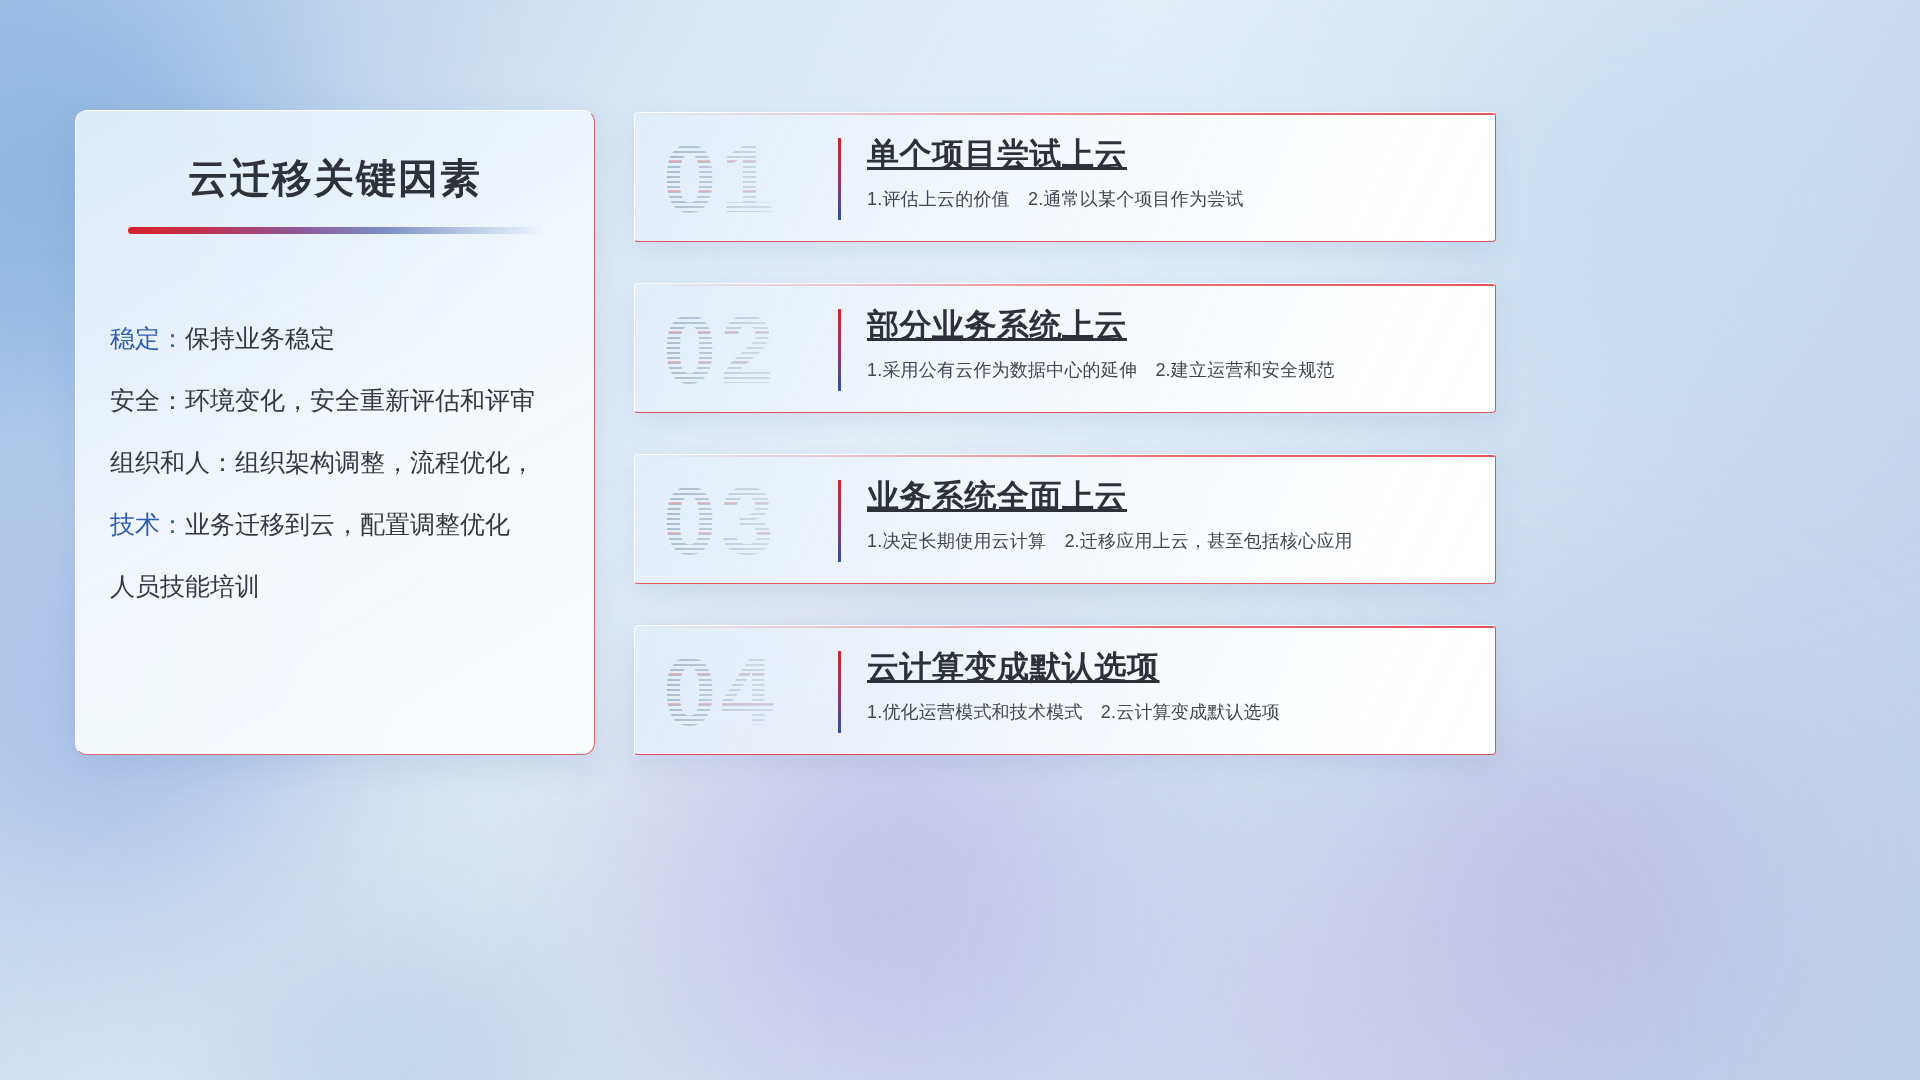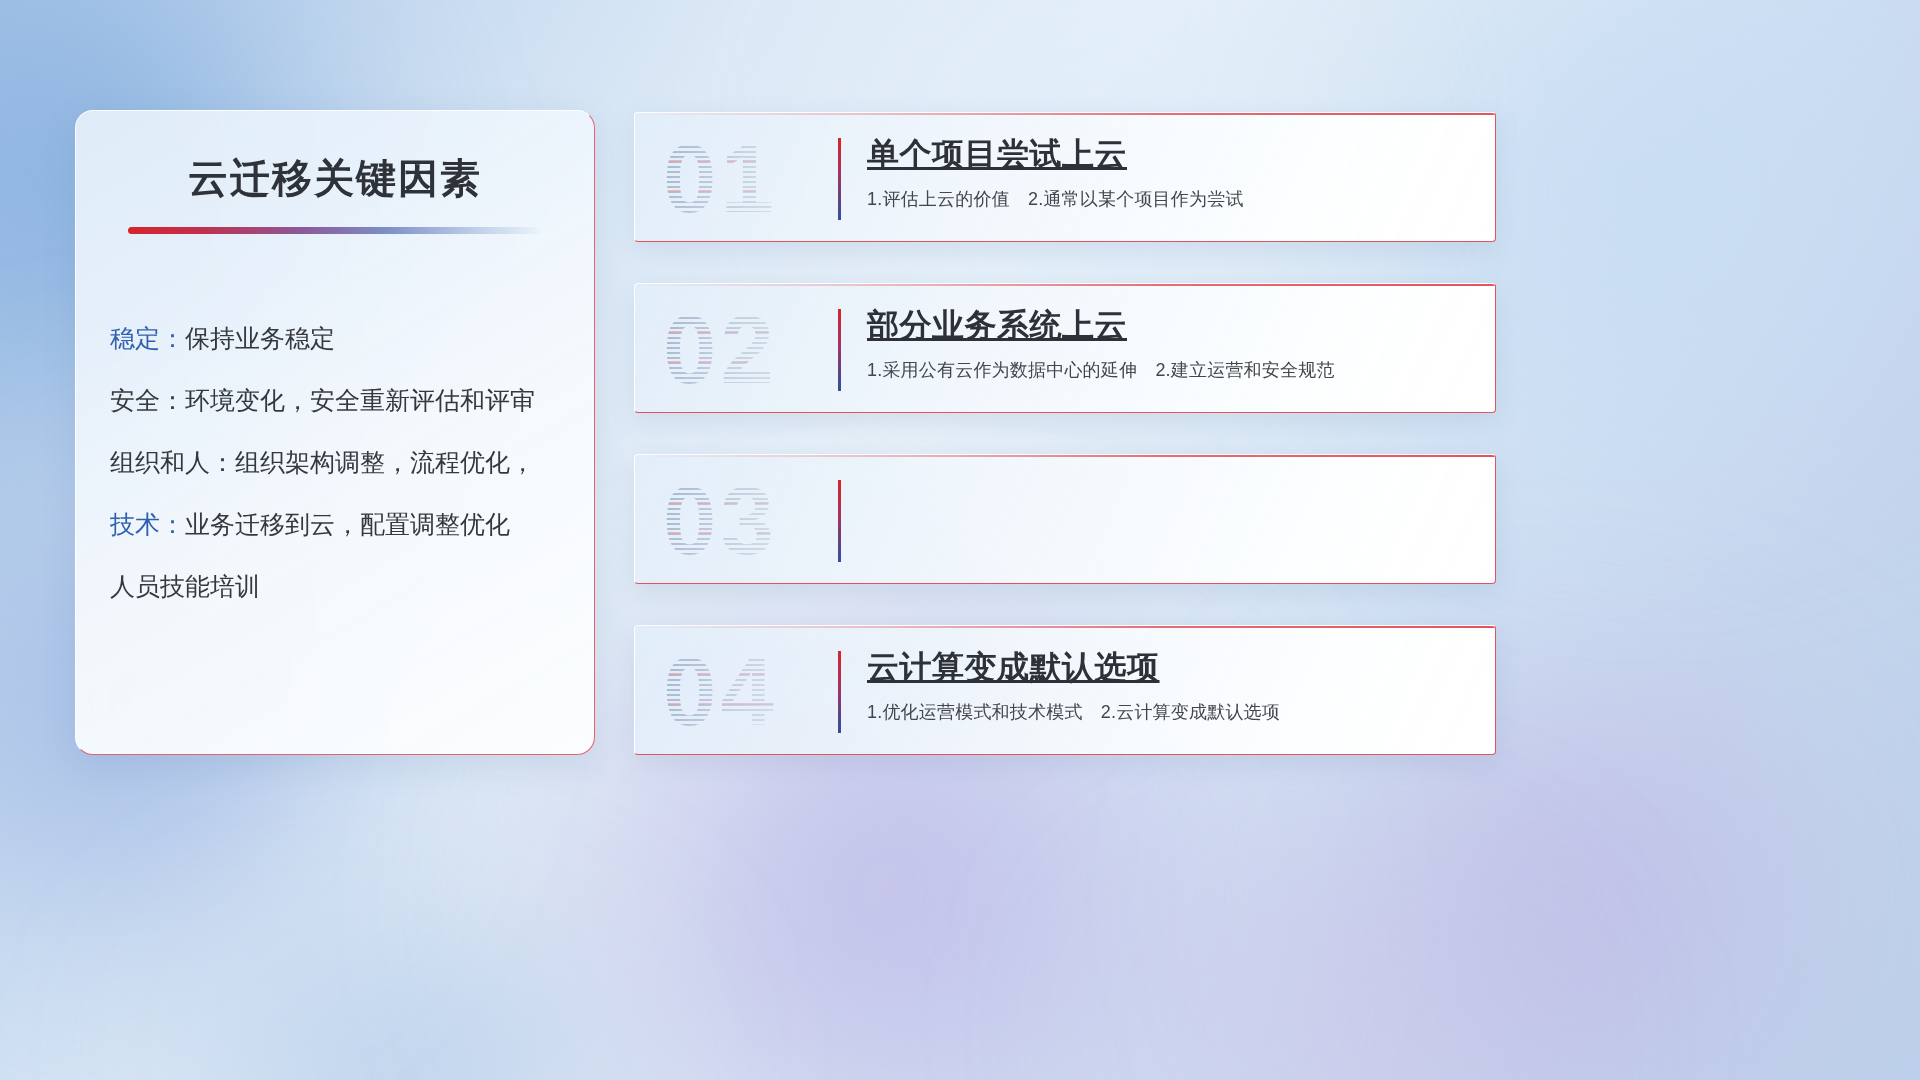--- a/index.html
+++ b/index.html
@@ -32,21 +32,21 @@
   .b6{ left:760px; top:-60px; width:700px; height:420px;
        background:radial-gradient(circle at 50% 50%,rgba(222,236,249,.95),rgba(222,236,249,0) 70%); }
   .b7{ left:1020px; top:880px; width:620px; height:360px;
        background:radial-gradient(circle at 50% 40%,rgba(208,192,232,.55),rgba(208,192,232,0) 70%); }
   .b8{ left:60px; top:940px; width:700px; height:300px;
        background:radial-gradient(circle at 50% 40%,rgba(150,182,224,.65),rgba(150,182,224,0) 70%); }
 
   
   .left-panel{
     position:absolute; left:75px; top:110px; width:520px; height:645px;
-    border-radius:18px;
+    border-radius:12px;
     background:linear-gradient(150deg,
         rgba(229,240,250,.92) 0%,
         rgba(236,244,252,.92) 28%,
         rgba(246,250,253,.95) 58%,
         rgba(252,253,254,.97) 100%);
     border:1px solid rgba(255,255,255,.75);
     border-right:1.6px solid #e2636b;
     border-bottom:1.6px solid #e2636b;
     box-shadow:0 10px 34px rgba(80,110,160,.14);
     backdrop-filter:blur(2px);
@@ -182,20 +182,24 @@
         <div class="card-title">部分业务系统上云</div>
         <div class="card-desc">1.采用公有云作为数据中心的延伸　2.建立运营和安全规范</div>
       </div>
     </div>
     <div class="card">
       <div class="num-wrap">
         <div class="glyph">03</div>
         <div class="glyph tint">03</div>
       </div>
       <div class="divider"></div>
+      <div class="card-body">
+        <div class="card-title">业务系统全面上云</div>
+        <div class="card-desc">1.决定长期使用云计算　2.迁移应用上云，甚至包括核心应用</div>
+      </div>
     </div>
     <div class="card">
       <div class="num-wrap">
         <div class="glyph">04</div>
         <div class="glyph tint">04</div>
       </div>
       <div class="divider"></div>
       <div class="card-body">
         <div class="card-title">云计算变成默认选项</div>
         <div class="card-desc">1.优化运营模式和技术模式　2.云计算变成默认选项</div>

